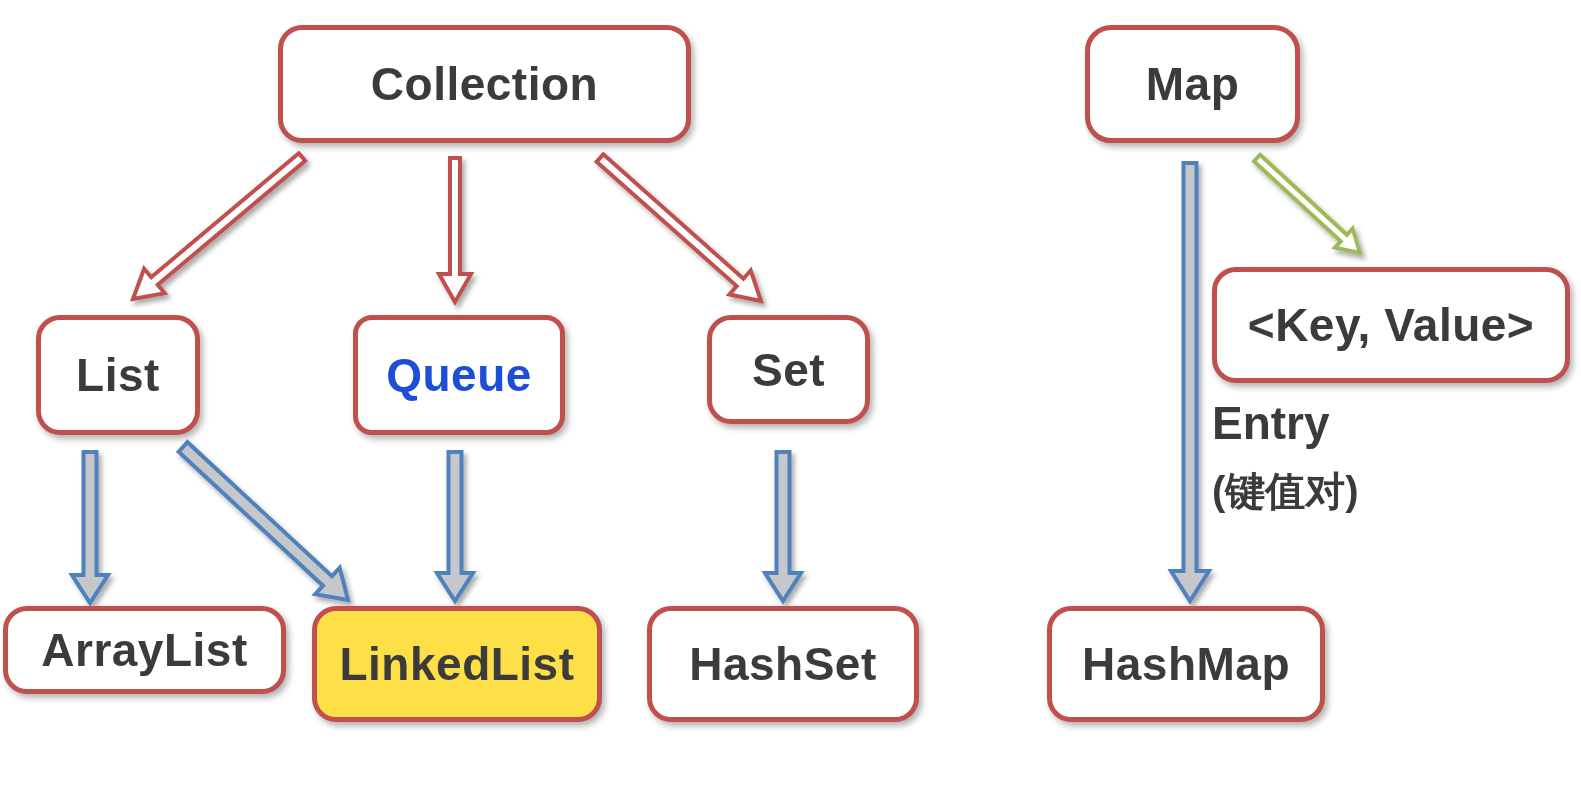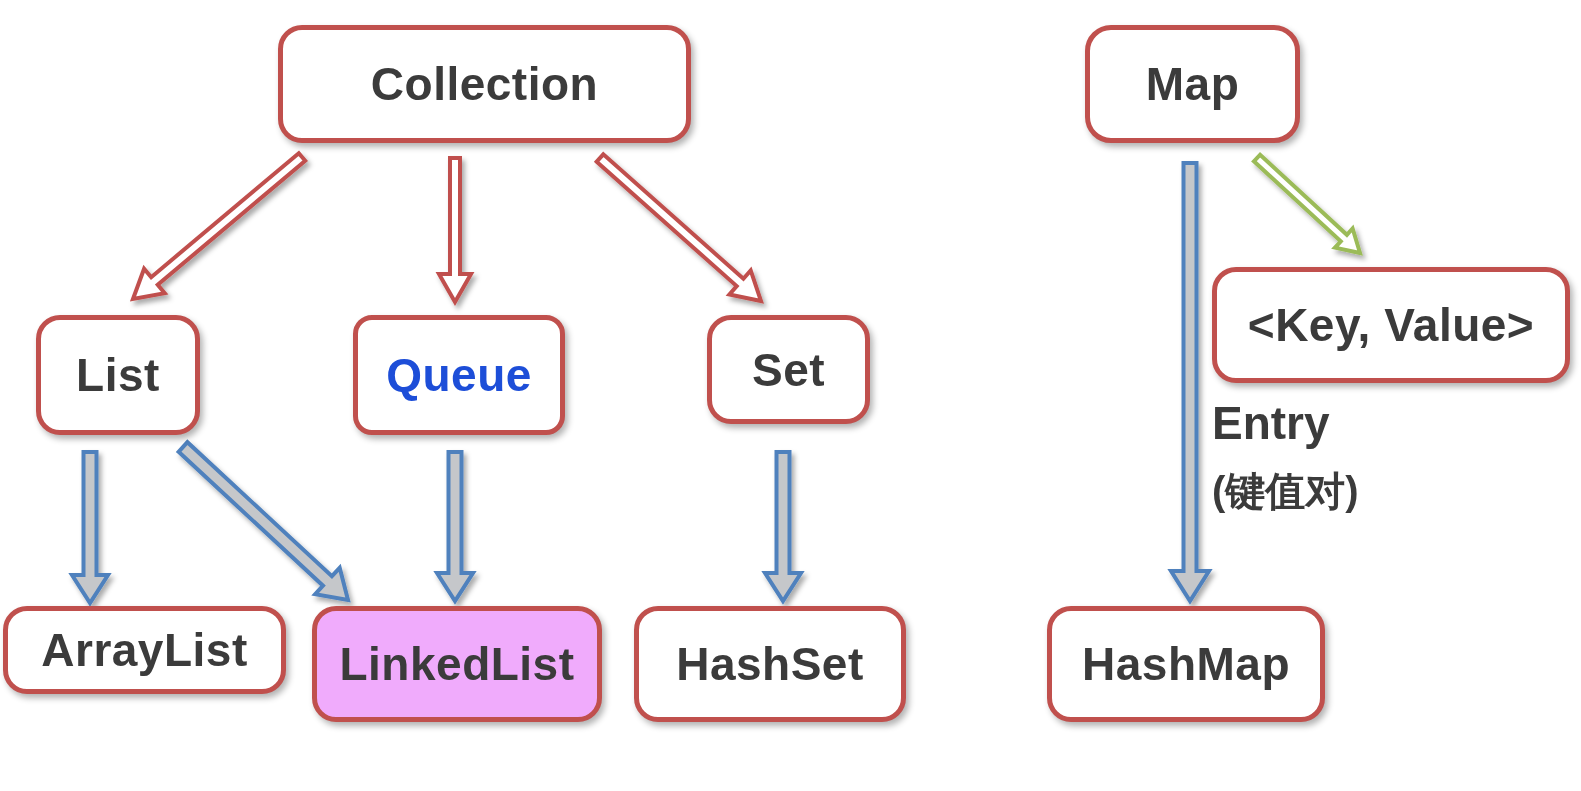--- a/index.html
+++ b/index.html
@@ -41,21 +41,21 @@
   }
   
   #node-collection { left: 278px; top: 25px;  width: 413px; height: 118px; }
   #node-map        { left: 1085px; top: 25px; width: 215px; height: 118px; }
   #node-list       { left: 36px;  top: 315px; width: 164px; height: 120px; }
   #node-queue      { left: 353px; top: 315px; width: 212px; height: 120px; }
   #node-set        { left: 707px; top: 315px; width: 163px; height: 109px; }
   #node-keyvalue   { left: 1212px; top: 267px; width: 358px; height: 116px; }
   #node-arraylist  { left: 3px;   top: 606px; width: 283px; height: 88px; }
   #node-linkedlist { left: 312px; top: 606px; width: 290px; height: 116px; }
-  #node-hashset    { left: 634px; top: 606px; width: 272px; height: 116px; }
+  #node-hashset    { left: 647px; top: 606px; width: 272px; height: 116px; }
   #node-hashmap    { left: 1047px; top: 606px; width: 278px; height: 116px; }
 
   #entry-label {
     position: absolute;
     left: 1212px;
     top: 398px;
     width: 358px;
     text-align: left;
     color: #3b3b3b;
     font-weight: bold;
@@ -112,21 +112,21 @@
 
   <div id="entry-label" style="color: rgb(59, 59, 59);">
     <div class="entry-line1">Entry</div>
     <div class="entry-line2">(键值对)</div>
   </div>
 
   <div class="node" id="node-arraylist" style="border-color: rgb(192, 80, 77); background: rgb(255, 255, 255); color: rgb(59, 59, 59);">
     <span>ArrayList</span>
   </div>
 
-  <div class="node" id="node-linkedlist" style="border-color: rgb(192, 80, 77); background: #f0abfc; color: rgb(59, 59, 59);">
+  <div class="node" id="node-linkedlist" style="border-color: rgb(192, 80, 77); background: #fde047; color: rgb(59, 59, 59);">
     <span>LinkedList</span>
   </div>
 
   <div class="node" id="node-hashset" style="border-color: rgb(192, 80, 77); background: rgb(255, 255, 255); color: rgb(59, 59, 59);">
     <span>HashSet</span>
   </div>
 
   <div class="node" id="node-hashmap" style="border-color: rgb(192, 80, 77); background: rgb(255, 255, 255); color: rgb(59, 59, 59);">
     <span>HashMap</span>
   </div>

